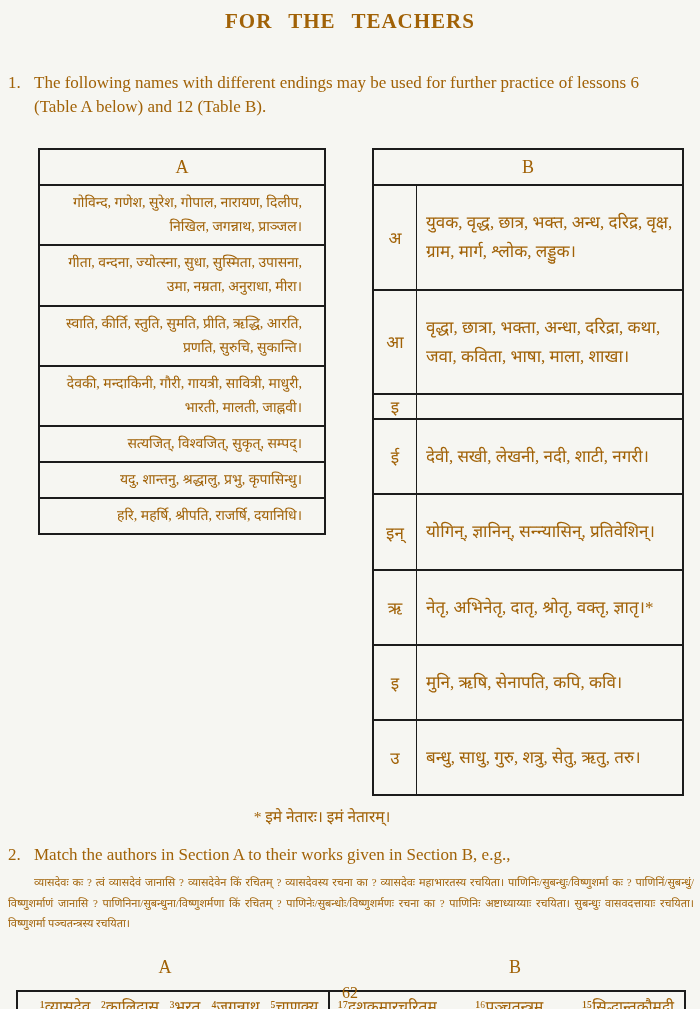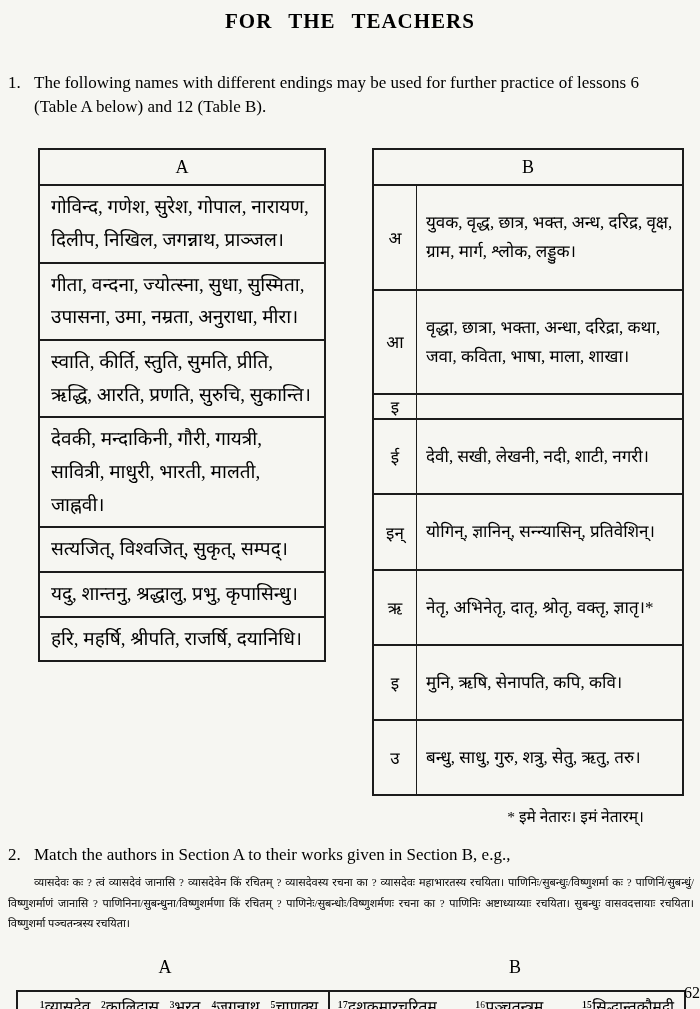--- a/index.html
+++ b/index.html
@@ -1,18 +1,18 @@
 <!DOCTYPE html>
 <html><head>
 <meta charset="utf-8">
 <style>
   html,body{margin:0;padding:0;background:#e8e8e4;}
   .page{
     width:700px;height:1009px;margin:0 auto;position:relative;
-    background:#f6f6f2;color:#000000;
+    background:#f6f6f2;color:#a16207;
     font-family:"Liberation Serif", serif;
     overflow:hidden;
   }
   
   .title{
     text-align:center;padding-top:9px;
     font-size:21px;font-weight:bold;letter-spacing:1px;word-spacing:10px;
   }
   
   .item{display:flex;margin:37px 10px 0 8px;font-size:17px;line-height:1.42;}
@@ -24,50 +24,50 @@
   .tbl{border:2px solid #1c1c1c;}
   .tbl-a{width:284px;flex:0 0 284px;}
   .tbl-b{flex:1;}
   .tbl .hdr{
     text-align:center;font-size:18px;padding:7px 0 6px 0;
     border-bottom:2px solid #1c1c1c;font-family:"Liberation Serif", serif;
   }
   .tbl .row{border-bottom:2px solid #1c1c1c;}
   .tbl .row:last-child{border-bottom:none;}
   .dev{font-family:"Liberation Serif", serif;}
-  .tbl-a .cell{padding:5px 11px;font-size:19px;line-height:1.72;}
+  .tbl-a .cell{padding:5px 22px;font-size:14px;line-height:1.72;text-align:right;}
   .tbl-b .row{display:flex;align-items:stretch;}
   .tbl-b .lbl{
     flex:0 0 42px;width:42px;border-right:1.5px solid #1c1c1c;
     display:flex;align-items:center;justify-content:center;
     font-size:17px;
   }
   .tbl-b .cell{flex:1;padding:22px 9px;font-size:17px;line-height:1.72;}
   
-  .footnote{text-align:right;margin:9px 56px 0 0;font-size:15.5px;}
+  .footnote{text-align:center;margin:9px 56px 0 0;font-size:15.5px;}
   
   .example{
     margin:5px 6px 0 8px;font-size:11px;line-height:1.82;
     text-align:justify;text-indent:26px;
   }
   
   .match-heads{display:flex;margin-top:24px;font-size:18px;}
   .match-heads .h-a{width:330px;text-align:center;}
   .match-heads .h-b{flex:1;text-align:center;}
   .match-table{
     display:flex;margin:12px 14px 0 16px;border:2px solid #1c1c1c;
     font-size:15.5px;line-height:1.5;
   }
   .match-table .col-a{
     flex:0 0 282px;width:282px;border-right:2px solid #1c1c1c;
     padding:3px 6px 5px 22px;text-align:justify;
   }
   .match-table .col-b{flex:1;padding:3px 6px 5px 8px;text-align:justify;}
   
-  .pageno{position:absolute;bottom:7px;left:0;width:100%;text-align:right;font-size:16px;}
+  .pageno{position:absolute;bottom:7px;left:0;width:100%;text-align:center;font-size:16px;}
 </style>
 </head>
 <body>
 
 <div class="page">
 
   <div class="title">FOR THE TEACHERS</div>
 
   <div class="item">
     <div class="num">1.</div>

